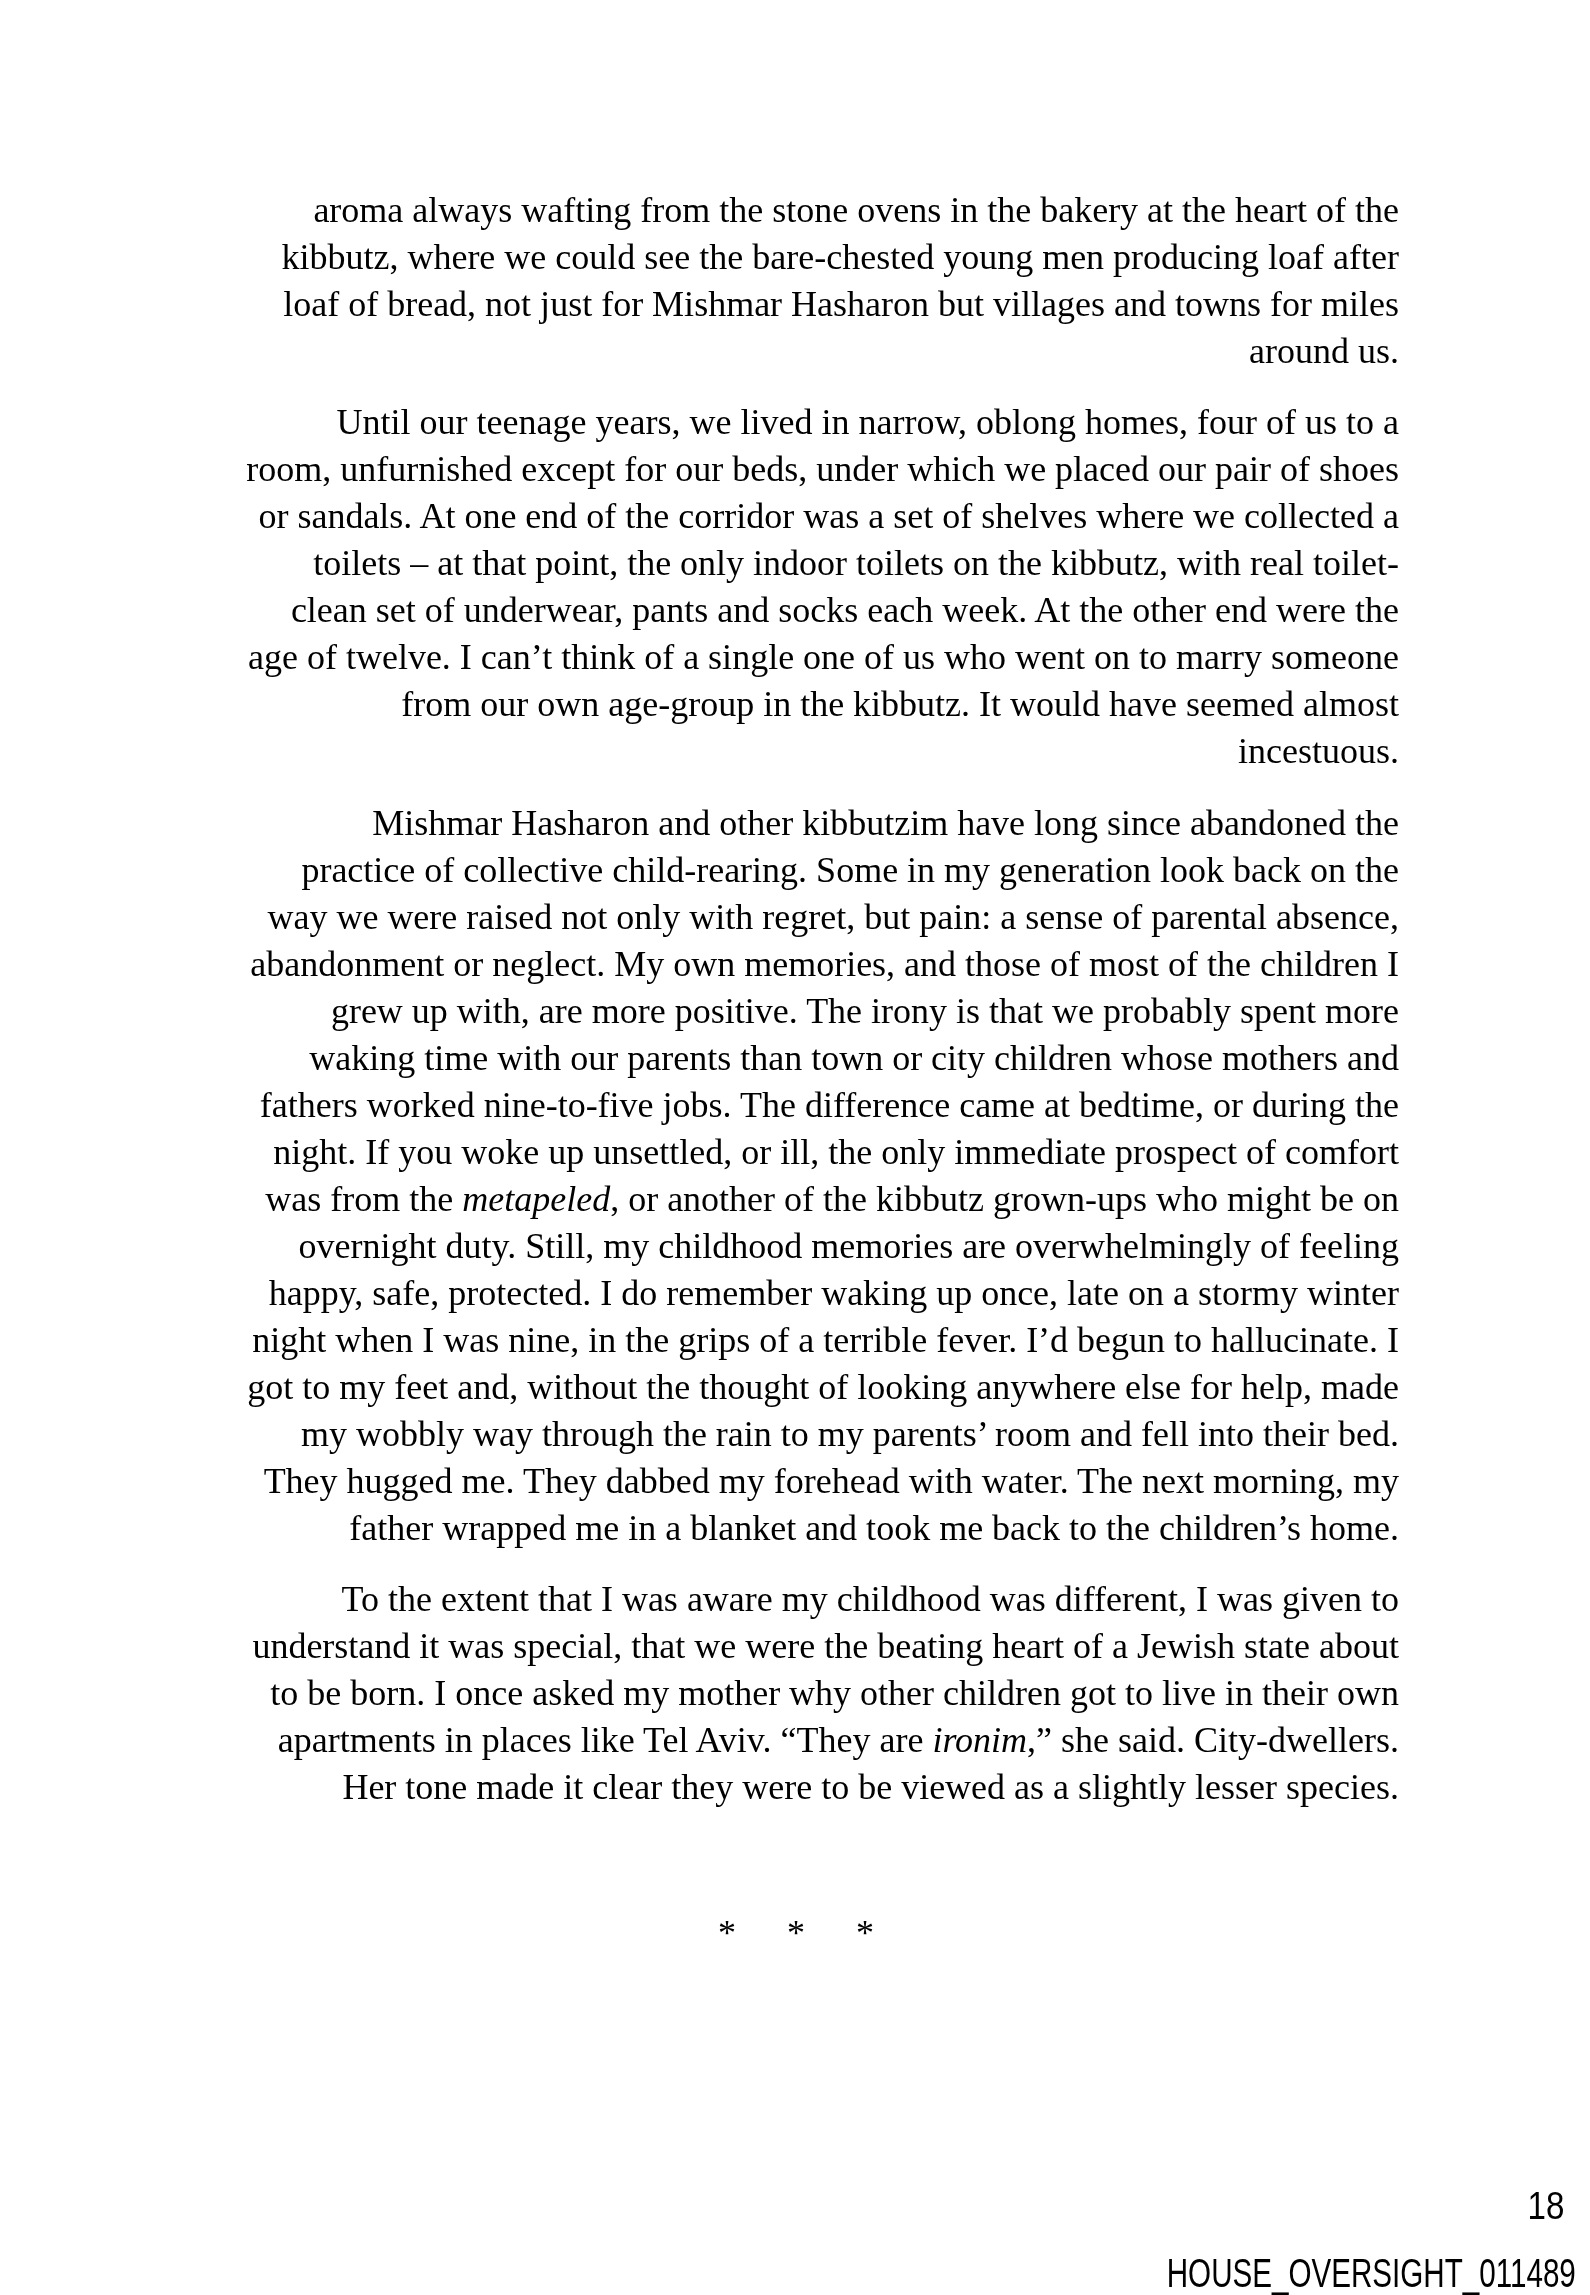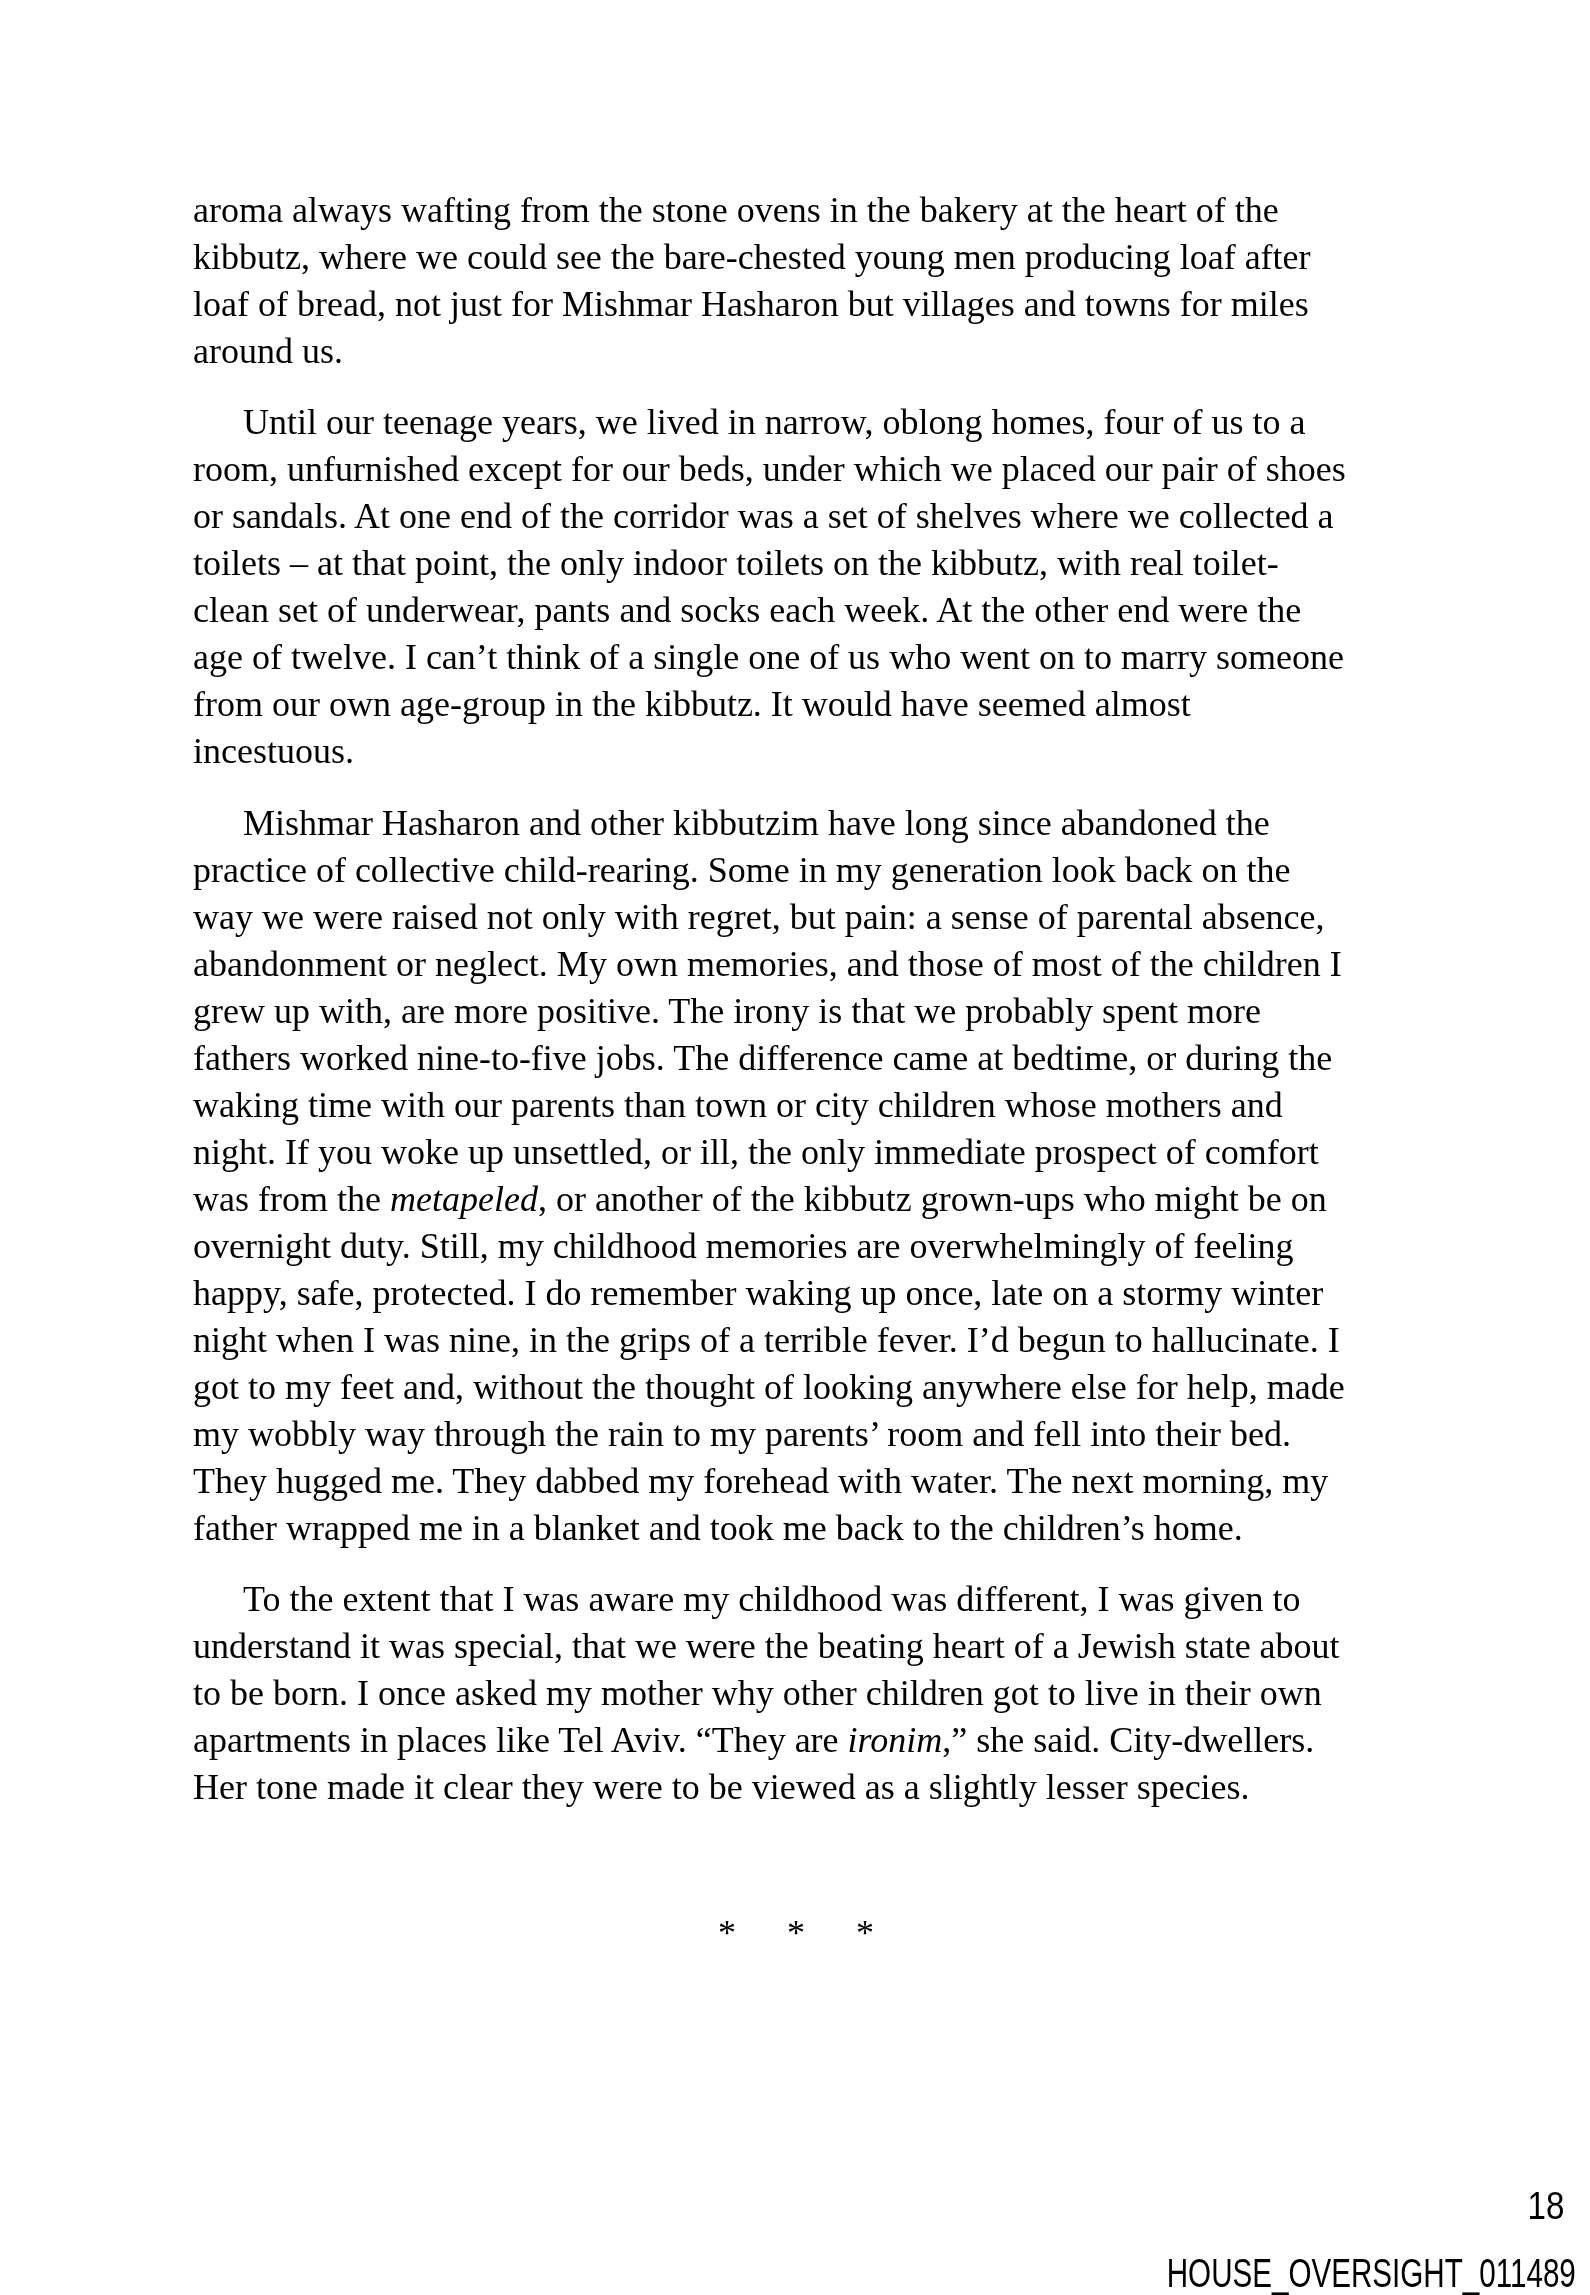--- a/index.html
+++ b/index.html
@@ -16,20 +16,21 @@
     font-family: "Liberation Serif", "DejaVu Serif", serif;
     color: #000000;
   }
   .body-text {
     position: absolute;
     left: 193px;
     top: 187px;
     width: 1206px;
     font-size: 36px;
     line-height: 47px;
+    text-align: right;
   }
   .paragraph {
     margin: 0 0 24.4px 0;
   }
   .line {
     white-space: nowrap;
   }
   .line.indented {
     padding-left: 50px;
   }
@@ -87,22 +88,22 @@
         <div class="line"><span class="">age of twelve. I can’t think of a single one of us who went on to marry someone</span></div>
         <div class="line"><span class="">from our own age-group in the kibbutz. It would have seemed almost</span></div>
         <div class="line"><span class="">incestuous.</span></div>
       </div>
       <div class="paragraph">
         <div class="line indented"><span class="">Mishmar Hasharon and other kibbutzim have long since abandoned the</span></div>
         <div class="line"><span class="">practice of collective child-rearing. Some in my generation look back on the</span></div>
         <div class="line"><span class="">way we were raised not only with regret, but pain: a sense of parental absence,</span></div>
         <div class="line"><span class="">abandonment or neglect. My own memories, and those of most of the children I</span></div>
         <div class="line"><span class="">grew up with, are more positive. The irony is that we probably spent more</span></div>
+        <div class="line"><span class="">waking time with our parents than town or city children whose mothers and</span></div>
         <div class="line"><span class="">fathers worked nine-to-five jobs. The difference came at bedtime, or during the</span></div>
-        <div class="line"><span class="">waking time with our parents than town or city children whose mothers and</span></div>
         <div class="line"><span class="">night. If you woke up unsettled, or ill, the only immediate prospect of comfort</span></div>
         <div class="line"><span class="">was from the </span><span class="italic">metapeled</span><span class="">, or another of the kibbutz grown-ups who might be on</span></div>
         <div class="line"><span class="">overnight duty. Still, my childhood memories are overwhelmingly of feeling</span></div>
         <div class="line"><span class="">happy, safe, protected. I do remember waking up once, late on a stormy winter</span></div>
         <div class="line"><span class="">night when I was nine, in the grips of a terrible fever. I’d begun to hallucinate. I</span></div>
         <div class="line"><span class="">got to my feet and, without the thought of looking anywhere else for help, made</span></div>
         <div class="line"><span class="">my wobbly way through the rain to my parents’ room and fell into their bed.</span></div>
         <div class="line"><span class="">They hugged me. They dabbed my forehead with water. The next morning, my</span></div>
         <div class="line"><span class="">father wrapped me in a blanket and took me back to the children’s home.</span></div>
       </div>

